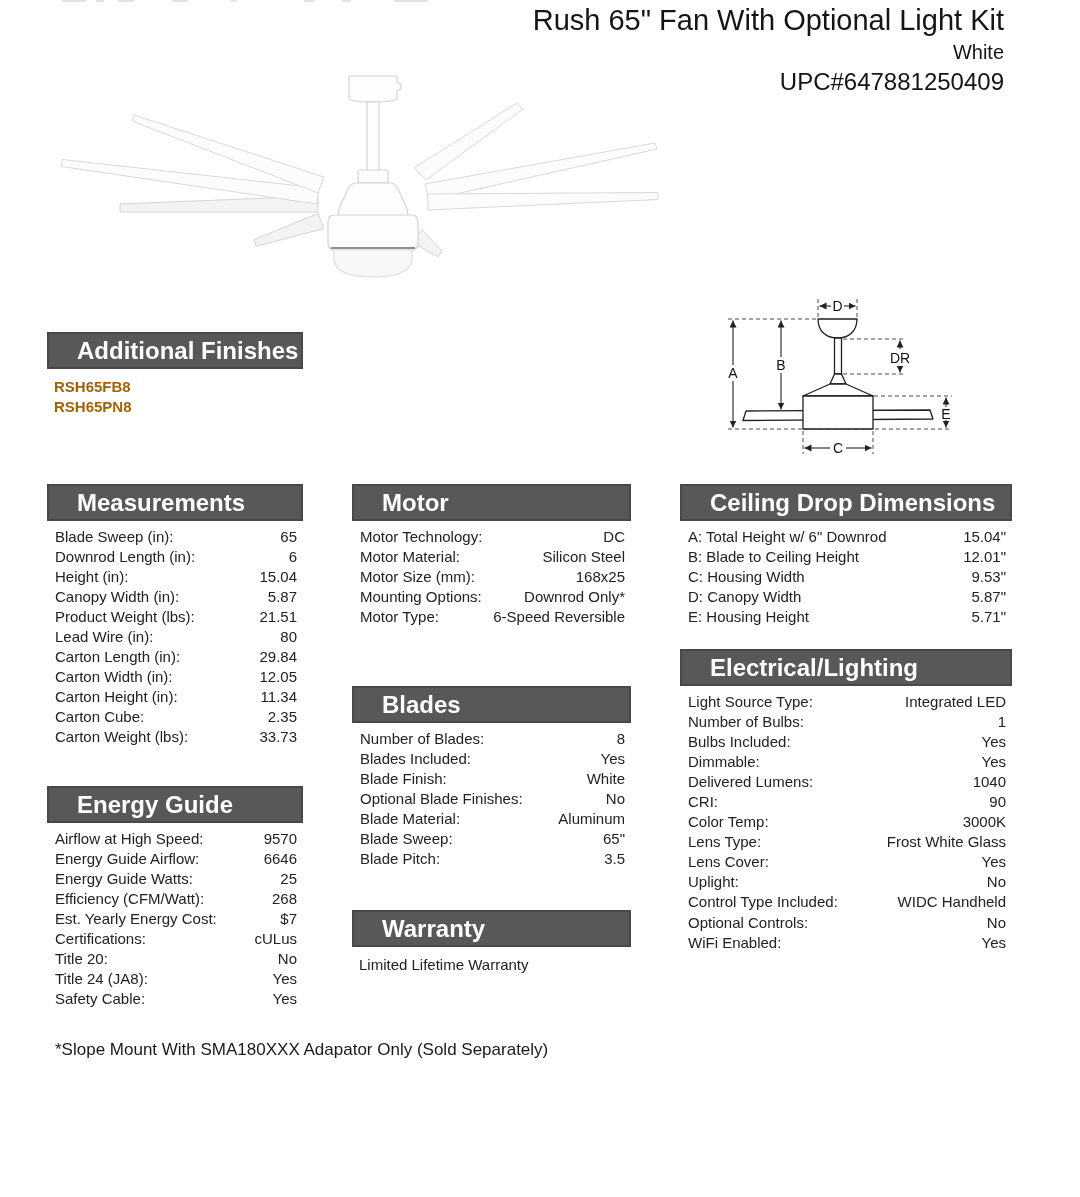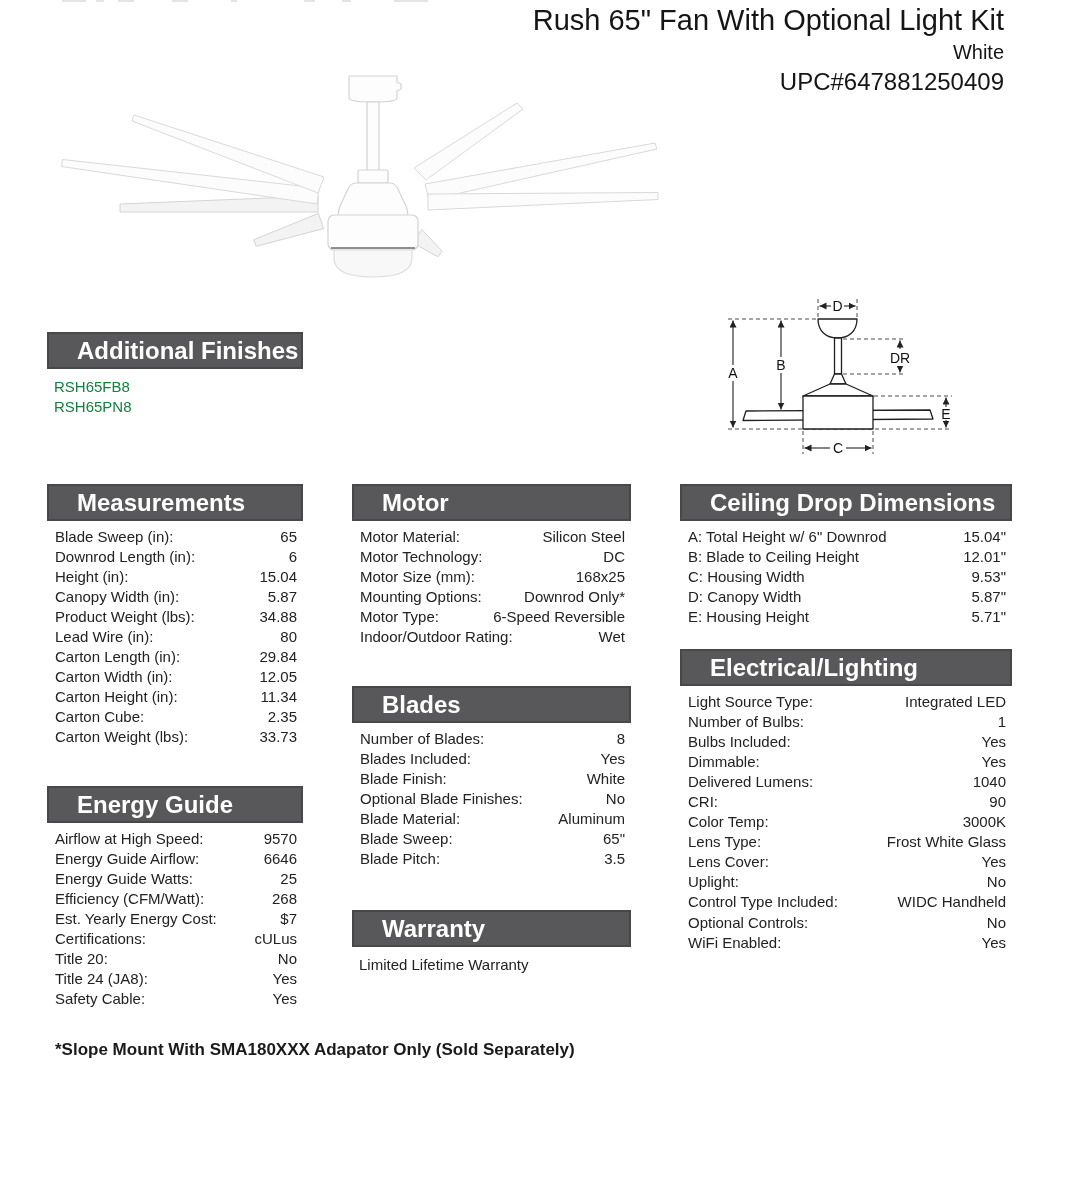--- a/index.html
+++ b/index.html
@@ -31,25 +31,25 @@
   .sec-title { color:var(--header-text,#ffffff); font-weight:bold; font-size:24px; white-space:nowrap;margin-left:20px; }
   .sec-rows { margin-top:5px; }
   .spec-row {
     display:flex; justify-content:space-between; align-items:center;
     height:20.1px; padding:0 6px 0 8px; font-size:15px; color:#222222; white-space:nowrap;
   }
   .spec-label { text-align:left; }
   .spec-value { text-align:right; }
 
   .finish-list { margin-top:8px; }
-  .finish-item { font-weight:normal; font-size:15px; line-height:19.5px; padding-left:7px; color:#15803d; }
+  .finish-item { font-weight:bold; font-size:15px; line-height:19.5px; padding-left:7px; color:#a16207; }
 
   .warranty-text { margin-top:9px; padding-left:7px; font-size:15px; color:#222222; }
 
-  .footnote { position:absolute; left:55px; top:1040px; font-size:17px; color:#1a1a1a;font-weight:bold; }
+  .footnote { position:absolute; left:55px; top:1040px; font-size:17px; color:#1a1a1a; }
 
   
   .drop-diagram .obj  { fill:#ffffff; stroke:#1f1f1f; stroke-width:1.3; stroke-linejoin:round; }
   .drop-diagram .dash { fill:none; stroke:#4a4a4a; stroke-width:1; stroke-dasharray:4 3; }
   .drop-diagram .dim  { fill:none; stroke:#222222; stroke-width:1.1; }
   .drop-diagram text  { font-family:"Liberation Sans", sans-serif; font-size:14px; fill:#111111;
                         text-anchor:middle; dominant-baseline:central; }
   
   .fan-photo .blade  { fill:#fcfcfc; stroke:#d9d9d9; stroke-width:1; stroke-linejoin:round; }
   .fan-photo .blade2 { fill:#f3f3f4; stroke:#d4d4d6; stroke-width:1; stroke-linejoin:round; }
@@ -172,21 +172,21 @@
       <div class="spec-row">
         <span class="spec-label">Height (in):</span>
         <span class="spec-value">15.04</span>
       </div>
       <div class="spec-row">
         <span class="spec-label">Canopy Width (in):</span>
         <span class="spec-value">5.87</span>
       </div>
       <div class="spec-row">
         <span class="spec-label">Product Weight (lbs):</span>
-        <span class="spec-value">34.88</span>
+        <span class="spec-value">21.51</span>
       </div>
       <div class="spec-row">
         <span class="spec-label">Lead Wire (in):</span>
         <span class="spec-value">80</span>
       </div>
       <div class="spec-row">
         <span class="spec-label">Carton Length (in):</span>
         <span class="spec-value">29.84</span>
       </div>
       <div class="spec-row">
@@ -251,43 +251,39 @@
       </div>
     </div>
 </section>
 
 <section class="spec-sec" style="left:352px;top:484px;width:279px">
   <div class="sec-bar">
     <span class="sec-title">Motor</span>
   </div>
   <div class="sec-rows">
       <div class="spec-row">
+        <span class="spec-label">Motor Technology:</span>
+        <span class="spec-value">DC</span>
+      </div>
+      <div class="spec-row">
         <span class="spec-label">Motor Material:</span>
         <span class="spec-value">Silicon Steel</span>
       </div>
       <div class="spec-row">
-        <span class="spec-label">Motor Technology:</span>
-        <span class="spec-value">DC</span>
-      </div>
-      <div class="spec-row">
         <span class="spec-label">Motor Size (mm):</span>
         <span class="spec-value">168x25</span>
       </div>
       <div class="spec-row">
         <span class="spec-label">Mounting Options:</span>
         <span class="spec-value">Downrod Only*</span>
       </div>
       <div class="spec-row">
         <span class="spec-label">Motor Type:</span>
         <span class="spec-value">6-Speed Reversible</span>
       </div>
-      <div class="spec-row">
-        <span class="spec-label">Indoor/Outdoor Rating:</span>
-        <span class="spec-value">Wet</span>
-      </div>
     </div>
 </section>
 
 <section class="spec-sec" style="left:352px;top:686px;width:279px">
   <div class="sec-bar">
     <span class="sec-title">Blades</span>
   </div>
   <div class="sec-rows">
       <div class="spec-row">
         <span class="spec-label">Number of Blades:</span>

